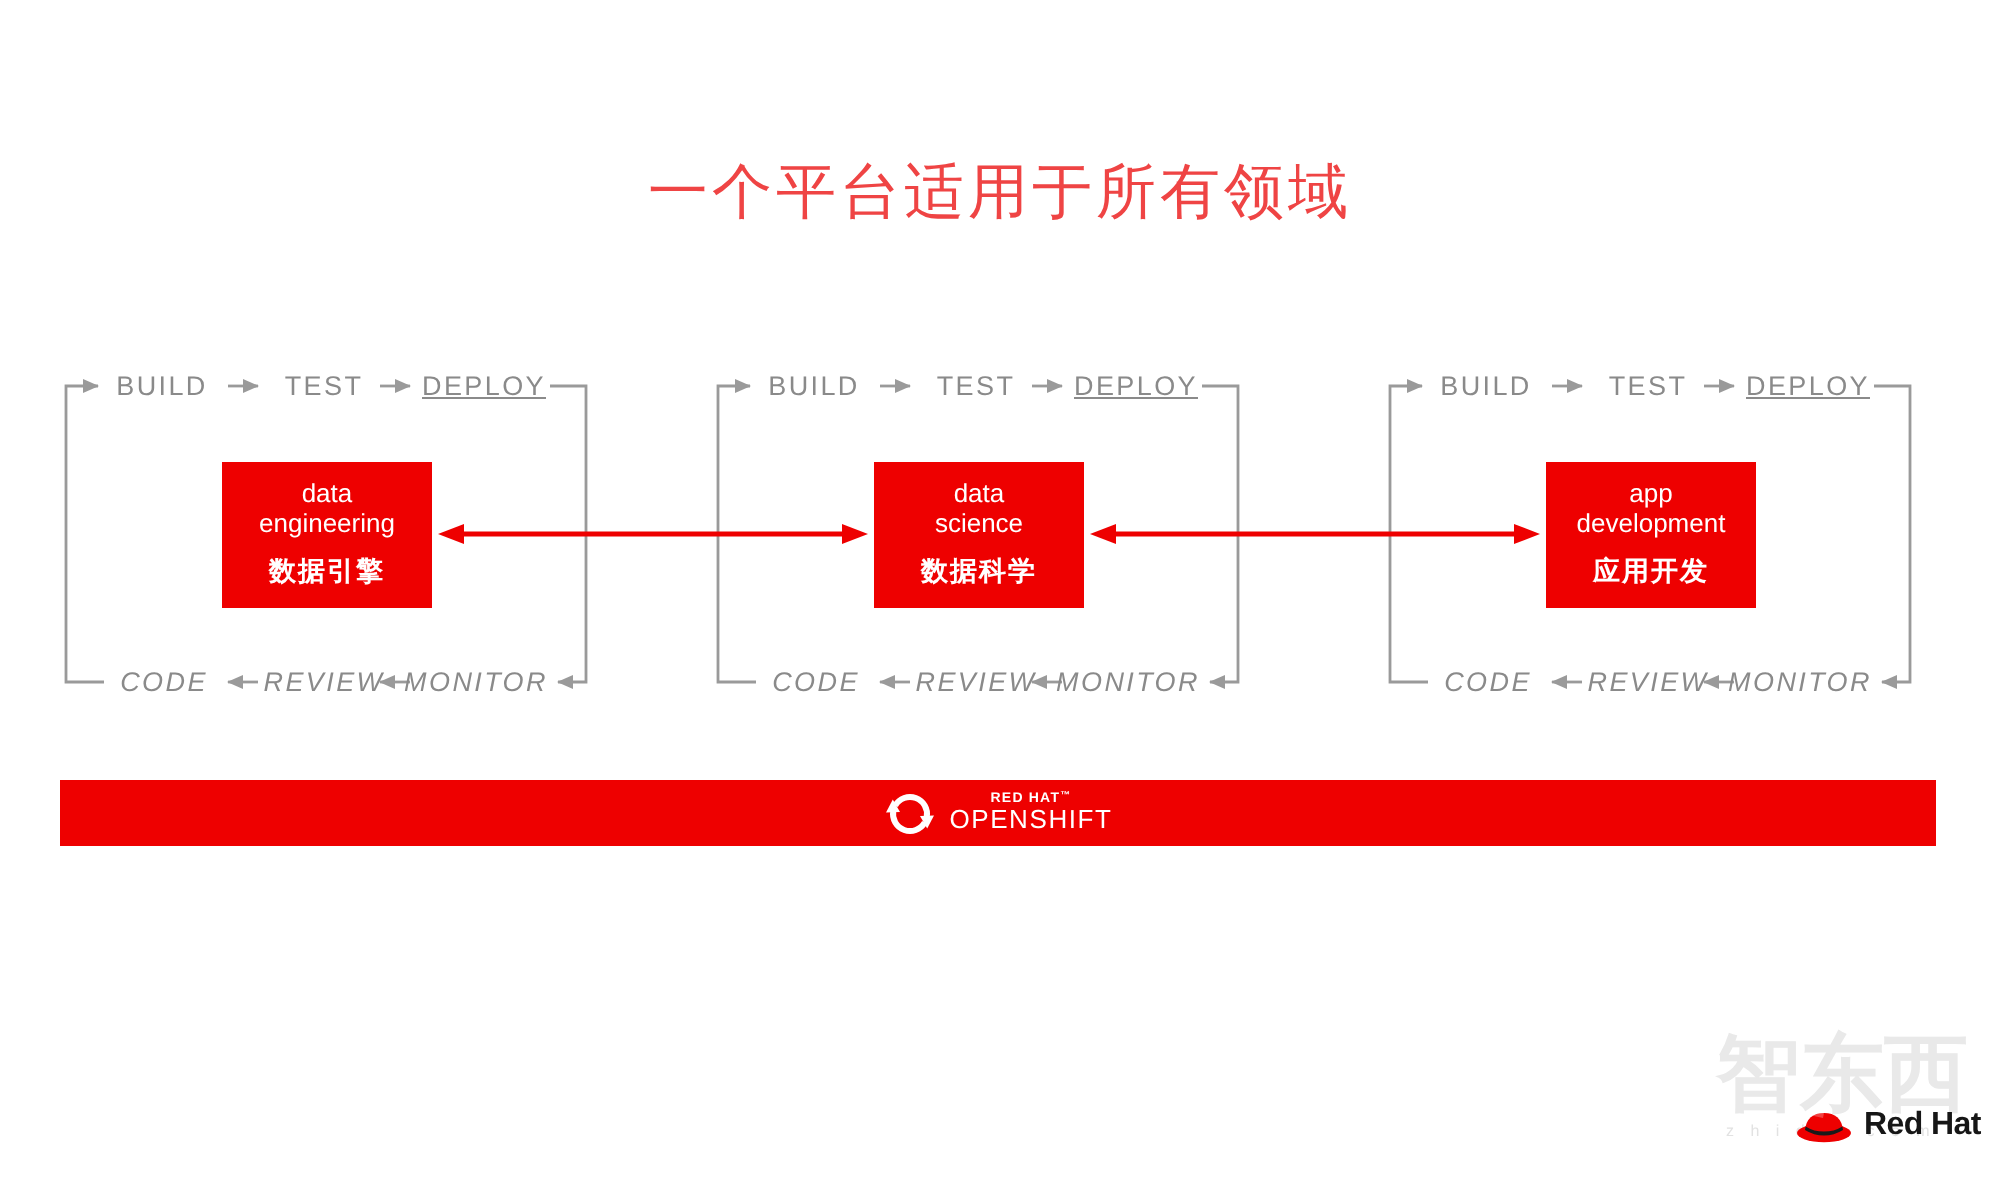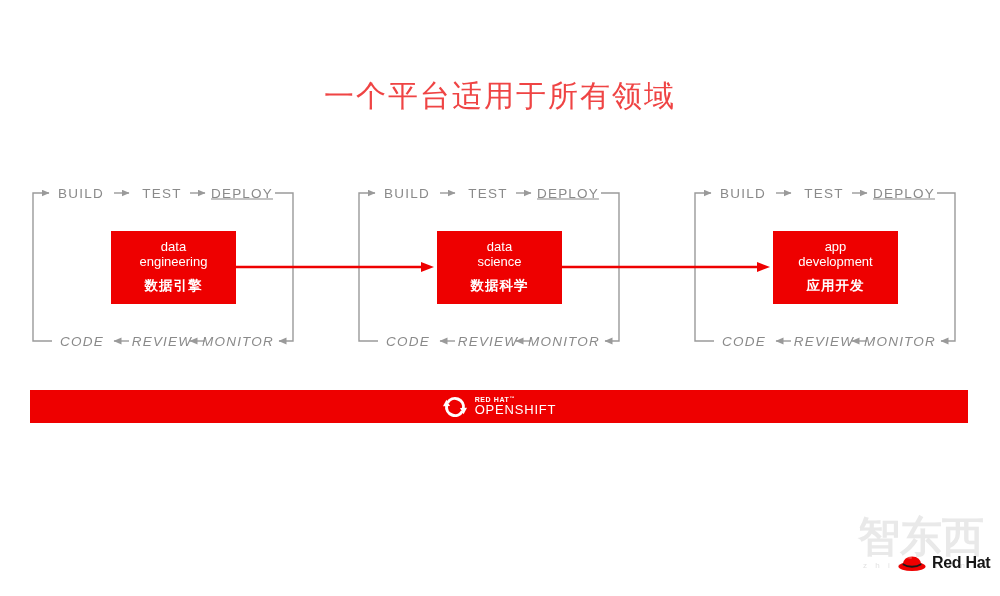--- a/index.html
+++ b/index.html
@@ -16,32 +16,32 @@
   #cycle1{left:30px;} #cycle2{left:356px;} #cycle3{left:692px;}
   .cycle svg.lines{position:absolute;left:0;top:0;}
   .stage{
     position:absolute;transform:translate(-50%,-50%);white-space:nowrap;
     font-size:13.5px;color:#8a8a8a;letter-spacing:1.2px;
   }
   .stage.t{top:8px;text-align:center;} .stage.b{top:156px;font-style:italic;}
   .s0{left:51px;} .s1{left:132px;} .s2{left:212px;text-decoration:underline;}
   .c0{left:52px;} .c1{left:132px;} .c2{left:208px;}
   .redbox{
-    position:absolute;left:81px;top:46px;width:125px;height:73px;background:#ee0000;
+    position:absolute;left:81px;top:46px;width:105px;height:73px;background:#ee0000;
     color:#fff;display:flex;flex-direction:column;align-items:center;justify-content:center;
     text-align:center;
   }
   .redbox .en{font-size:13px;line-height:1.12;}
   .redbox .zh{font-size:13.5px;font-weight:bold;margin-top:7px;letter-spacing:1px;}
   .arrows-overlay{position:absolute;left:0;top:185px;pointer-events:none;}
   .banner{
     position:absolute;left:30px;top:390px;width:938px;height:33px;background:#ee0000;
     display:flex;align-items:center;justify-content:center;color:#fff;
   }
-  .banner .lockup{display:flex;align-items:center;gap:7px;}
+  .banner .lockup{display:flex;align-items:center;gap:7px;text-align:center;}
   .banner .brandline{font-size:7px;font-weight:bold;letter-spacing:0.6px;line-height:1;}
   .banner .brandline .tm{font-size:5px;vertical-align:top;}
   .banner .product{font-size:13px;letter-spacing:0.8px;line-height:1.05;font-weight:500;}
   .watermark{
     position:absolute;left:858px;top:516px;width:140px;text-align:left;z-index:1;
     color:#e9e9e9;
   }
   .watermark .wm-text{font-size:42px;font-weight:bold;line-height:1;letter-spacing:0px;}
   .watermark .wm-sub{font-size:8px;letter-spacing:3px;color:#e2e2e2;margin-top:3px;padding-left:5px;}
   .footer-logo{

